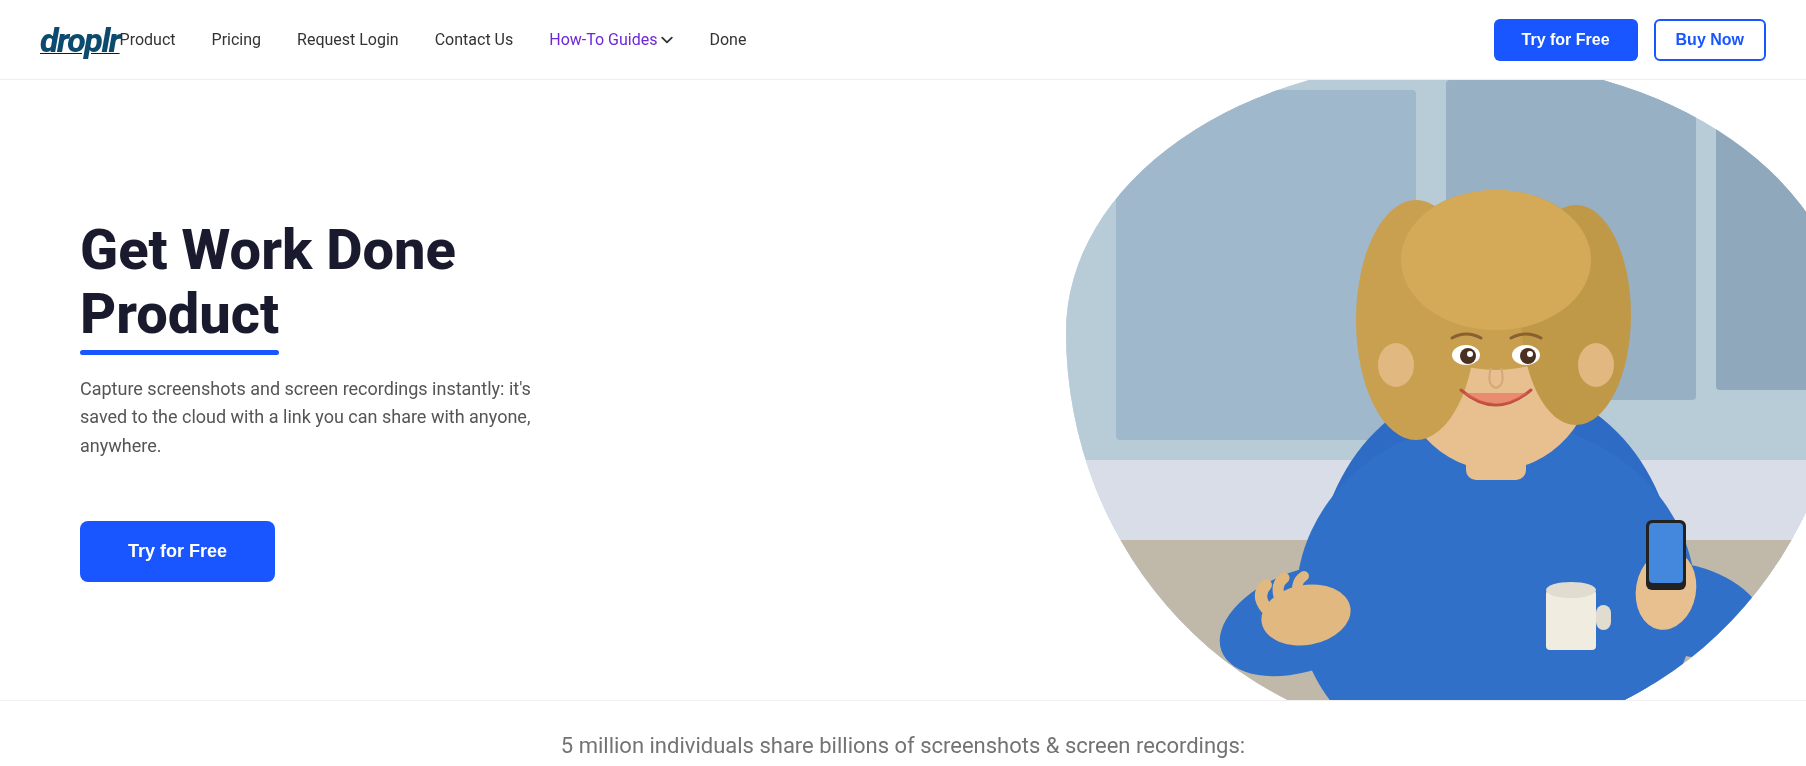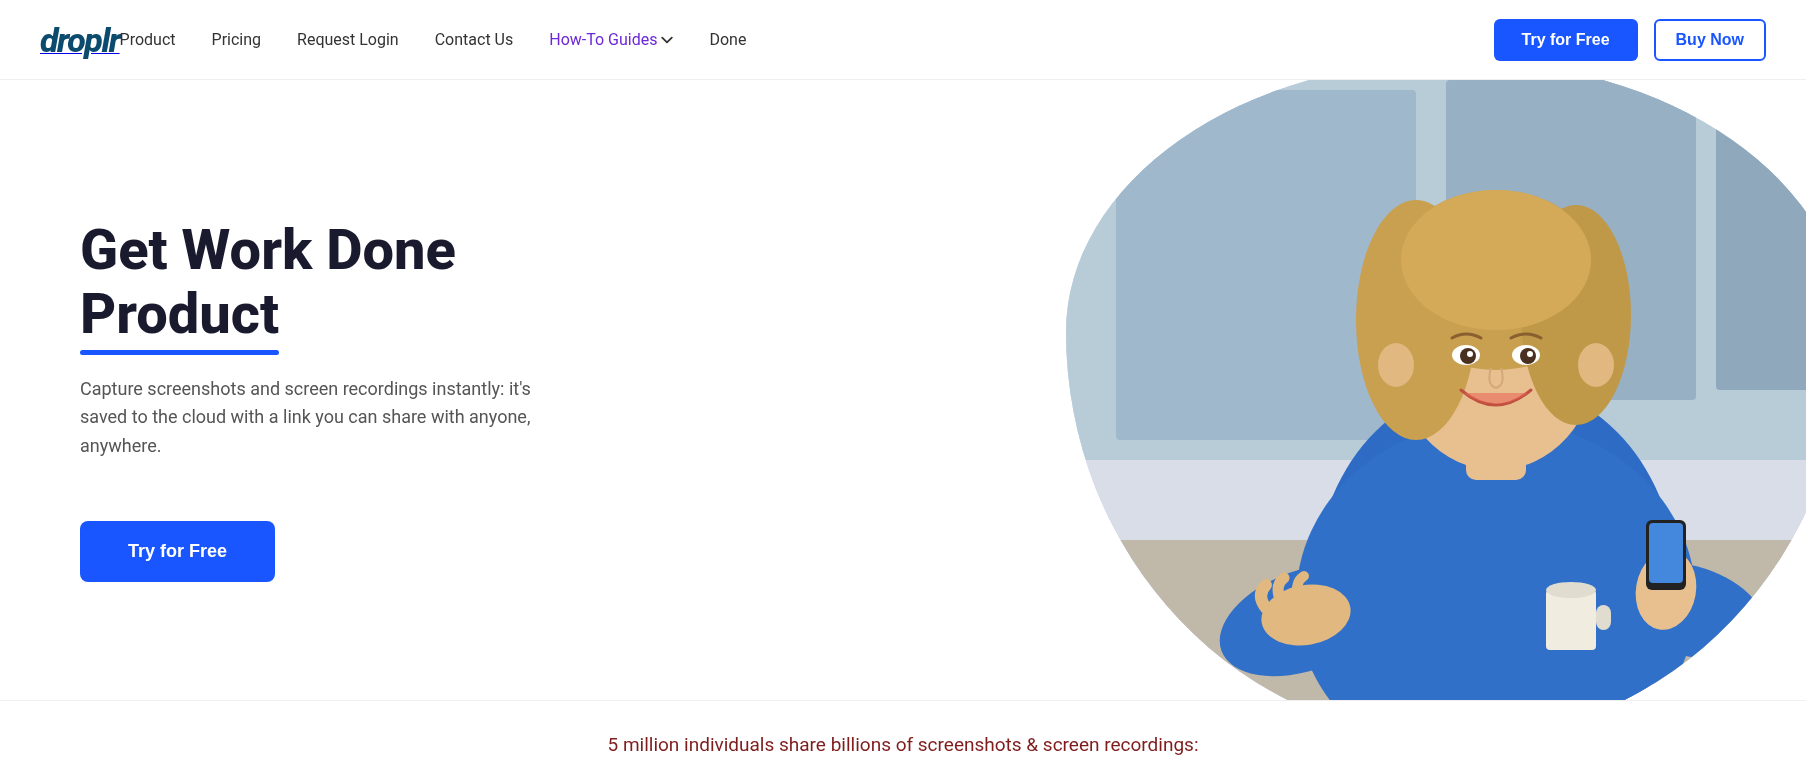--- a/index.html
+++ b/index.html
@@ -139,22 +139,22 @@
     }
 
     
     .stats-bar {
       background: #fff;
       padding: 32px 80px;
       border-top: 1px solid #f0f0f0;
       text-align: center;
     }
     .stats-text {
-      font-size: 19px;
-      color: #7f1d1d;
+      font-size: 22px;
+      color: #737373;
       font-weight: 400;
     }
 
     
     .logo-text {
       font-size: 34px;
       font-weight: 800;
       color: #0c4a6e;
       letter-spacing: -1.5px;
       font-style: italic;

